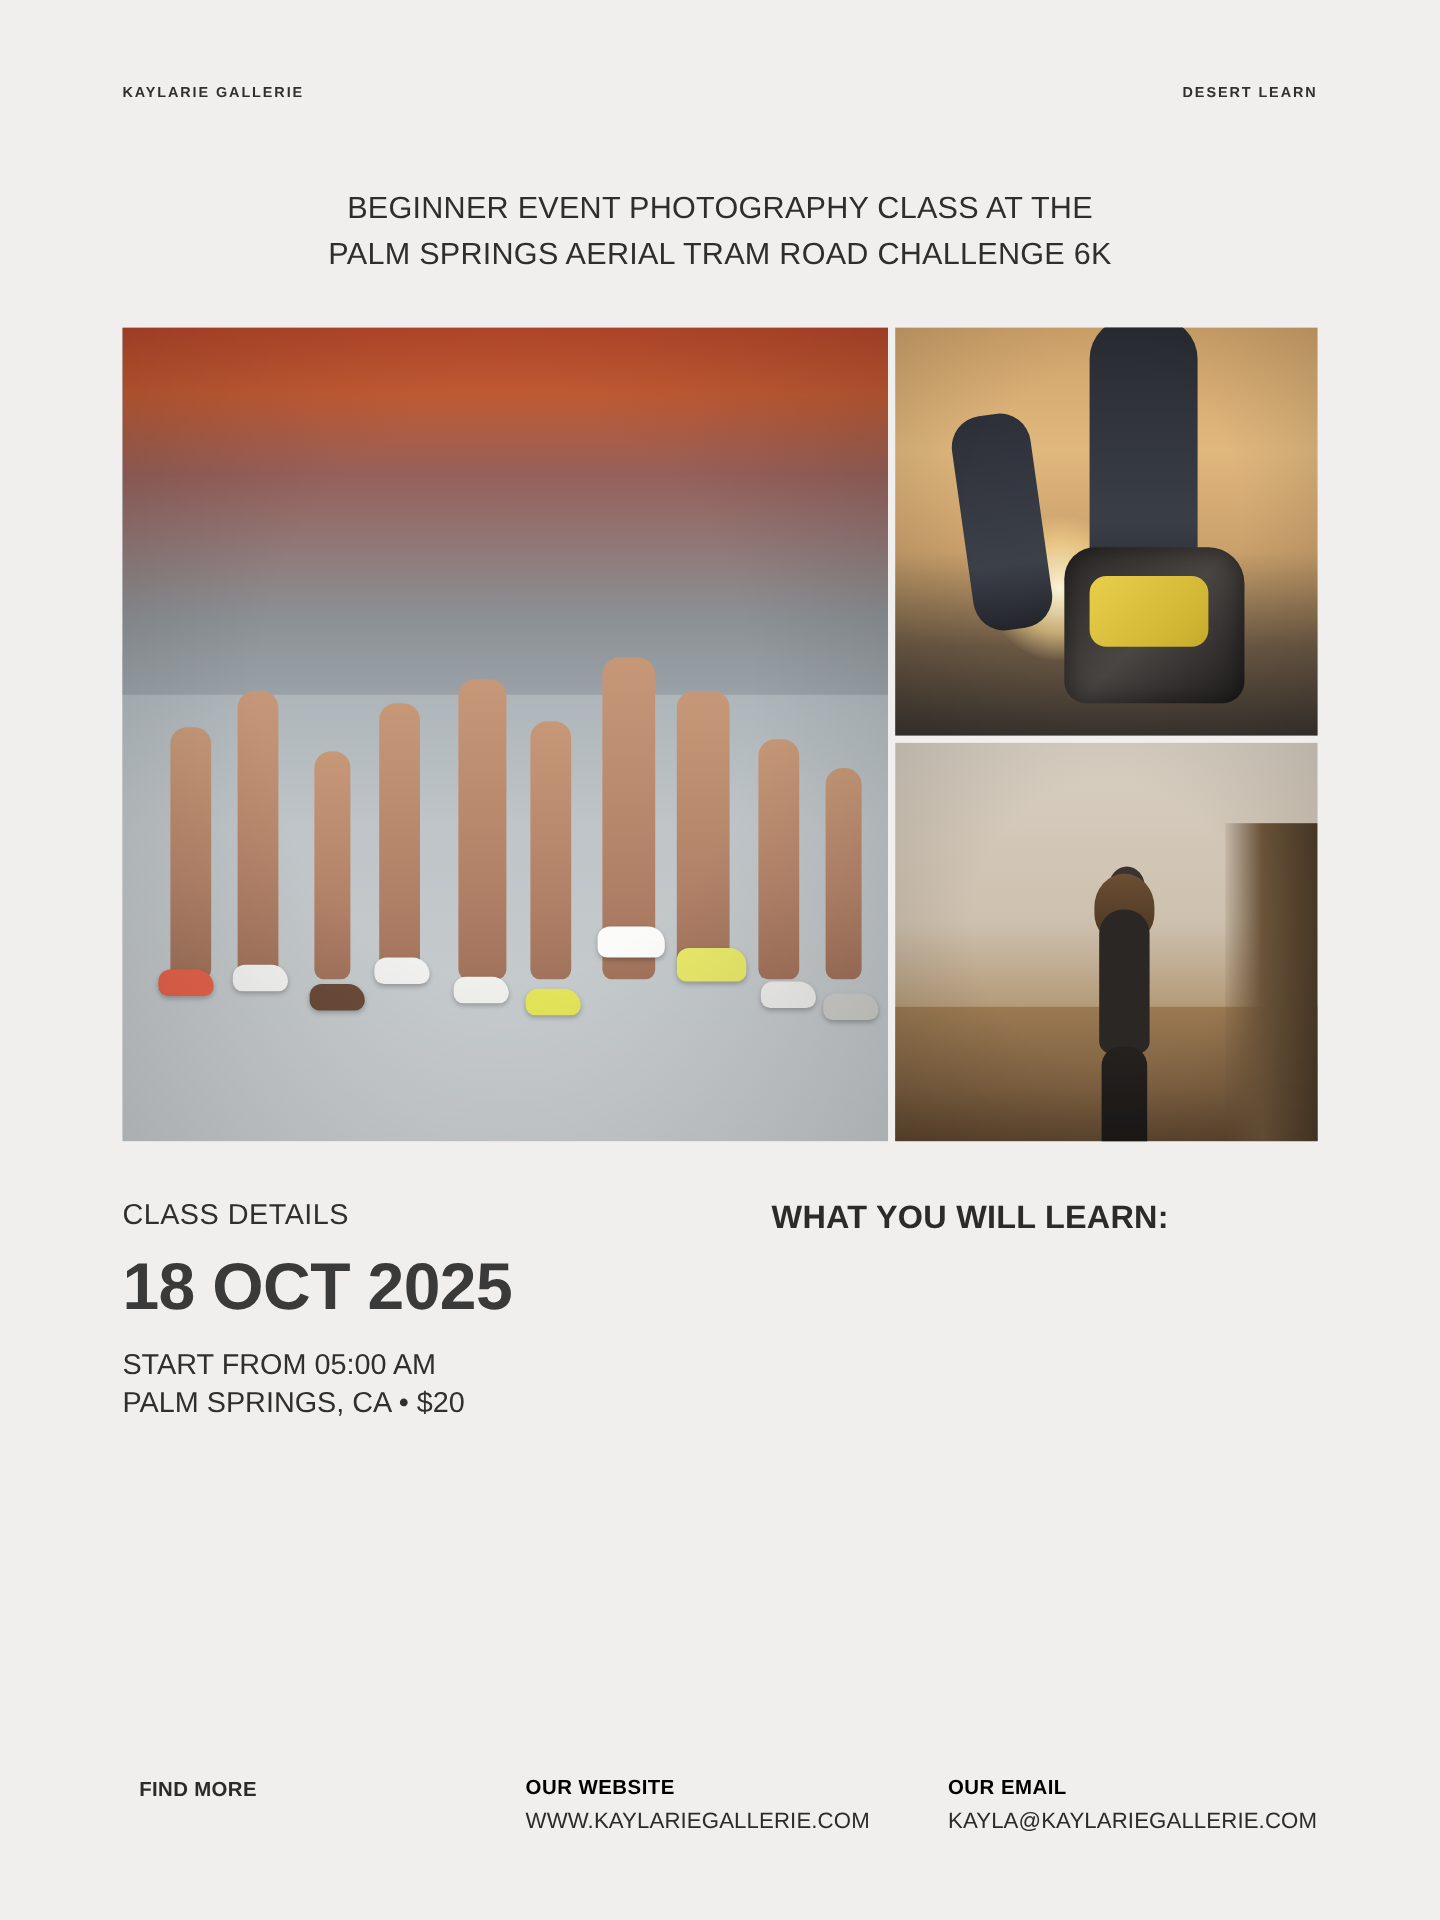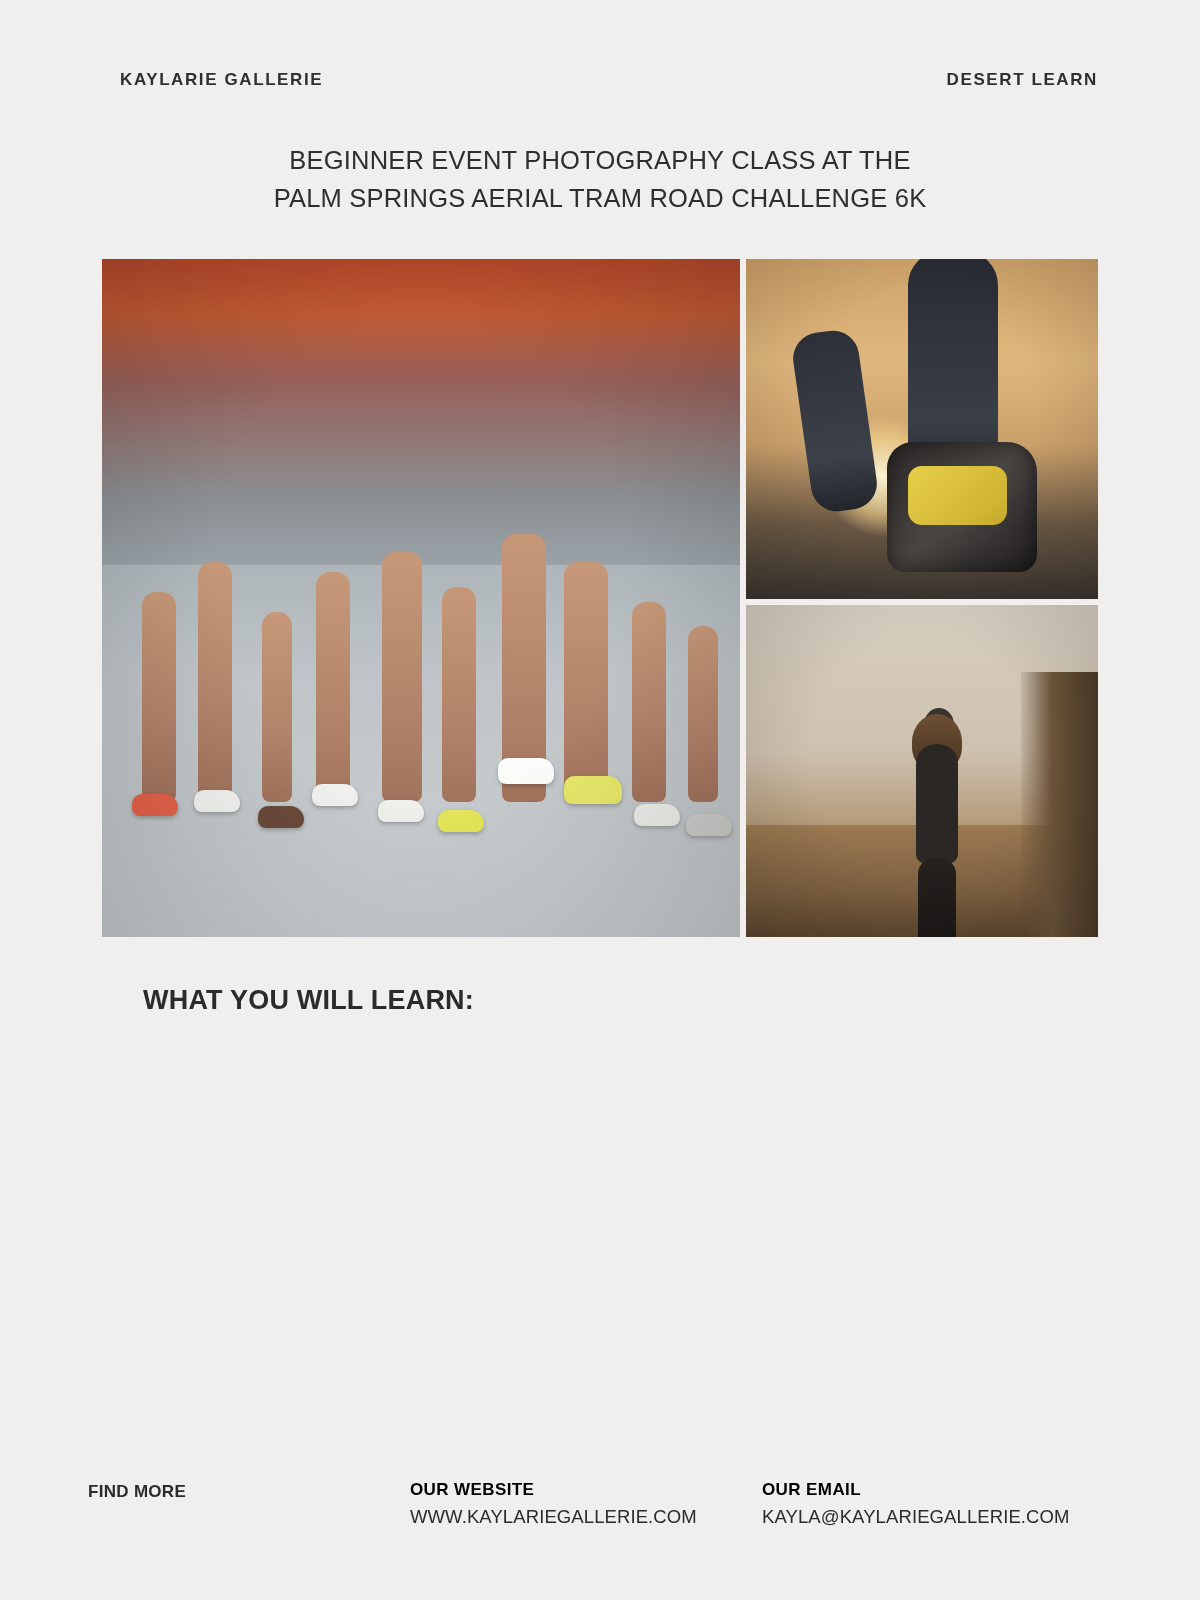--- a/index.html
+++ b/index.html
@@ -22,25 +22,24 @@
     box-sizing: border-box;
     padding: 0 102px;
   }
 
   
   .topbar {
     display: flex;
     justify-content: space-between;
     align-items: flex-start;
     padding-top: 70px;
-    font-size: 17px;
+    font-size: 12px;
     font-weight: bold;
     letter-spacing: 1.6px;
     color: #2f2f2f;
-    margin-left: 18px;
   }
 
   
   .title-block {
     text-align: center;
     margin-top: 32px;
   }
   .title-kicker {
     font-size: 47px;
     font-weight: bold;
@@ -50,21 +49,21 @@
   }
   .title-main {
     font-size: 136px;
     font-weight: bold;
     letter-spacing: -2px;
     color: #4a4a4a;
     line-height: 1.02;
     margin-top: 14px;
   }
   .subtitle {
-    margin-top: 52px;
+    margin-top: 72px;
     text-align: center;
     font-size: 25.5px;
     line-height: 1.48;
     color: #2e2e2e;
     letter-spacing: 0.2px;
   }
 
   
   .collage {
     margin-top: 42px;
@@ -285,21 +284,21 @@
     line-height: 1.62;
     color: #2f2f2f;
   }
   .learn-list li {
     padding-left: 6px;
   }
 
   
   .footer {
     position: absolute;
-    left: 88px;
+    left: 116px;
     right: 102px;
     bottom: 72px;
     display: flex;
     align-items: flex-start;
   }
   .foot-col-1 {
     flex: 0 0 322px;
     font-size: 17px;
     font-weight: bold;
     line-height: 1.45;
@@ -390,20 +389,28 @@
           <div class="rs-body"></div>
           <div class="rs-legs"></div>
         </div>
         <div class="vignette"></div>
       </div>
     </div>
 
   </div>
 
   <div class="details">
+    <div class="details-left">
+      <div class="details-label">CLASS DETAILS</div>
+      <div class="details-date">18 OCT 2025</div>
+      <div class="details-lines">
+        <div>START FROM 05:00 AM</div>
+        <div>PALM SPRINGS, CA  •  $20</div>
+      </div>
+    </div>
     <div class="details-right">
       <div class="learn-title">WHAT YOU WILL LEARN:</div>
     </div>
   </div>
 
   <div class="footer">
     <div class="foot-col-1">
       <div>FIND MORE</div>
     </div>
     <div class="foot-col-2">

